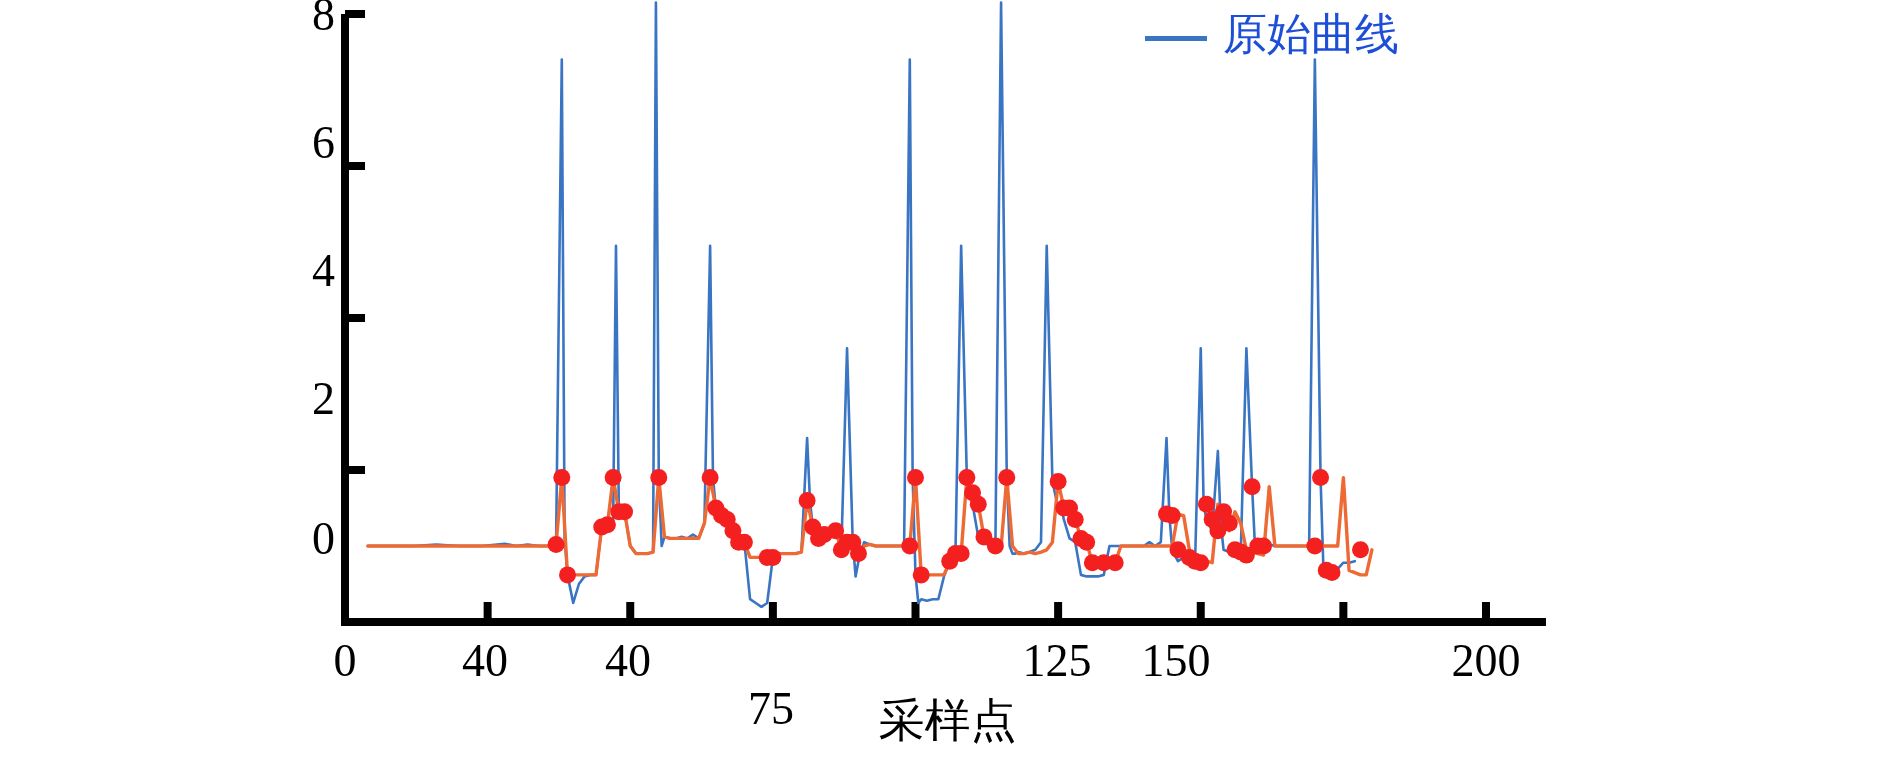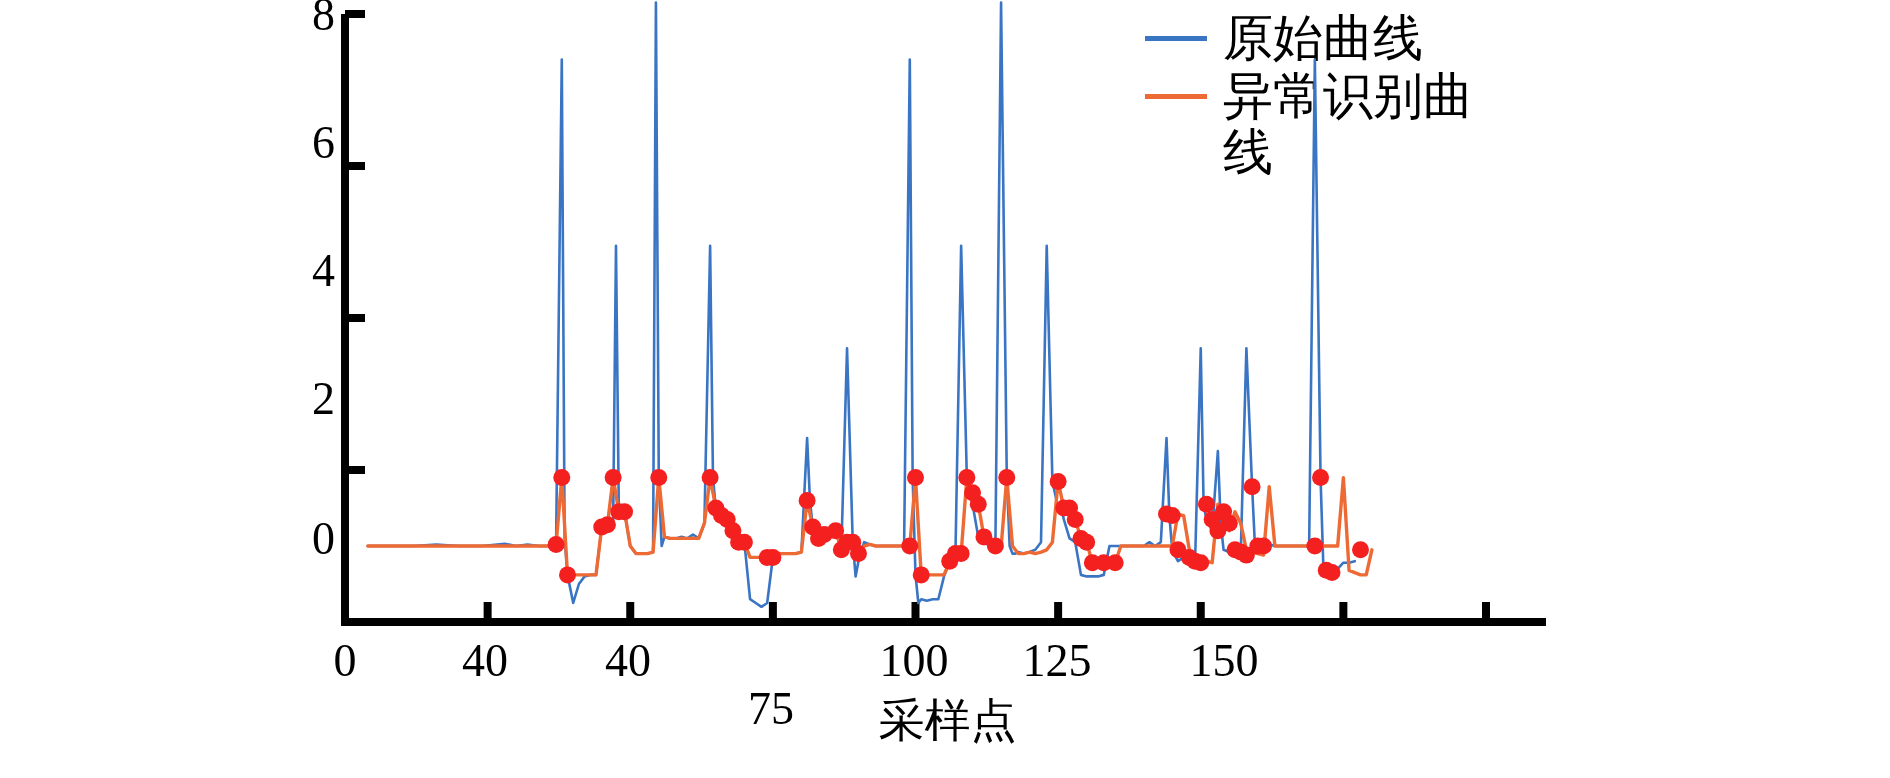--- a/index.html
+++ b/index.html
@@ -40,22 +40,22 @@
     width:120px; text-align:center;
     font-size:46px; color:#000;
     top:634px;
     font-family:"Liberation Serif",serif;
   }
 
   .legend{
     position:absolute;
     left:1145px; top:10px;
     width:340px;
-    font-size:50px;
-    color:#000000;
+    font-size:44px;
+    color:#1d4ed8;
     line-height:1.12;
   }
   .legend-row{display:flex; align-items:flex-start; margin-bottom:2px;}
   .legend-swatch{
     display:inline-block;
     width:62px; height:0;
     border-top:5px solid #000;
     margin-top:26px; margin-right:16px;
     flex:0 0 auto;
   }
@@ -77,36 +77,32 @@
   <div class="ytick-label" style="left:275px; top:-12px;">8</div>
   <div class="ytick-label" style="left:275px; top:116px;">6</div>
   <div class="ytick-label" style="left:275px; top:244px;">4</div>
   <div class="ytick-label" style="left:275px; top:372px;">2</div>
   <div class="ytick-label" style="left:275px; top:512px;">0</div>
 
   <div class="xtick-label" style="left:285px;">0</div>
   <div class="xtick-label" style="left:425px;">40</div>
   <div class="xtick-label" style="left:568px;">40</div>
   <div class="xtick-label" style="left:711px;margin-top:48px;">75</div>
-  <div class="xtick-label" style="left:854px;">100</div>
   <div class="xtick-label" style="left:997px;">125</div>
-  <div class="xtick-label" style="left:1164px;">150</div>
+  <div class="xtick-label" style="left:1116px;">150</div>
+  <div class="xtick-label" style="left:1426px;">200</div>
 
   <div class="axis-title-x">
     <span>采样点</span>
   </div>
 
   <div class="legend">
     <div class="legend-row">
       <span class="legend-swatch blue"></span>
       <span class="legend-text">原始曲线</span>
-    </div>
-    <div class="legend-row">
-      <span class="legend-swatch orange"></span>
-      <span class="legend-text">异常识别曲线</span>
     </div>
   </div>
 
   <svg class="plot" width="1890" height="778">
     <g id="axis-layer">
         <line x1="345" y1="14" x2="345" y2="622" stroke="#000000" stroke-width="8"></line>
         <line x1="341" y1="622" x2="1546" y2="622" stroke="#000000" stroke-width="8"></line>
         <line x1="345" y1="470" x2="365" y2="470" stroke="#000000" stroke-width="8"></line>
         <line x1="345" y1="318" x2="365" y2="318" stroke="#000000" stroke-width="8"></line>
         <line x1="345" y1="166" x2="365" y2="166" stroke="#000000" stroke-width="8"></line>

